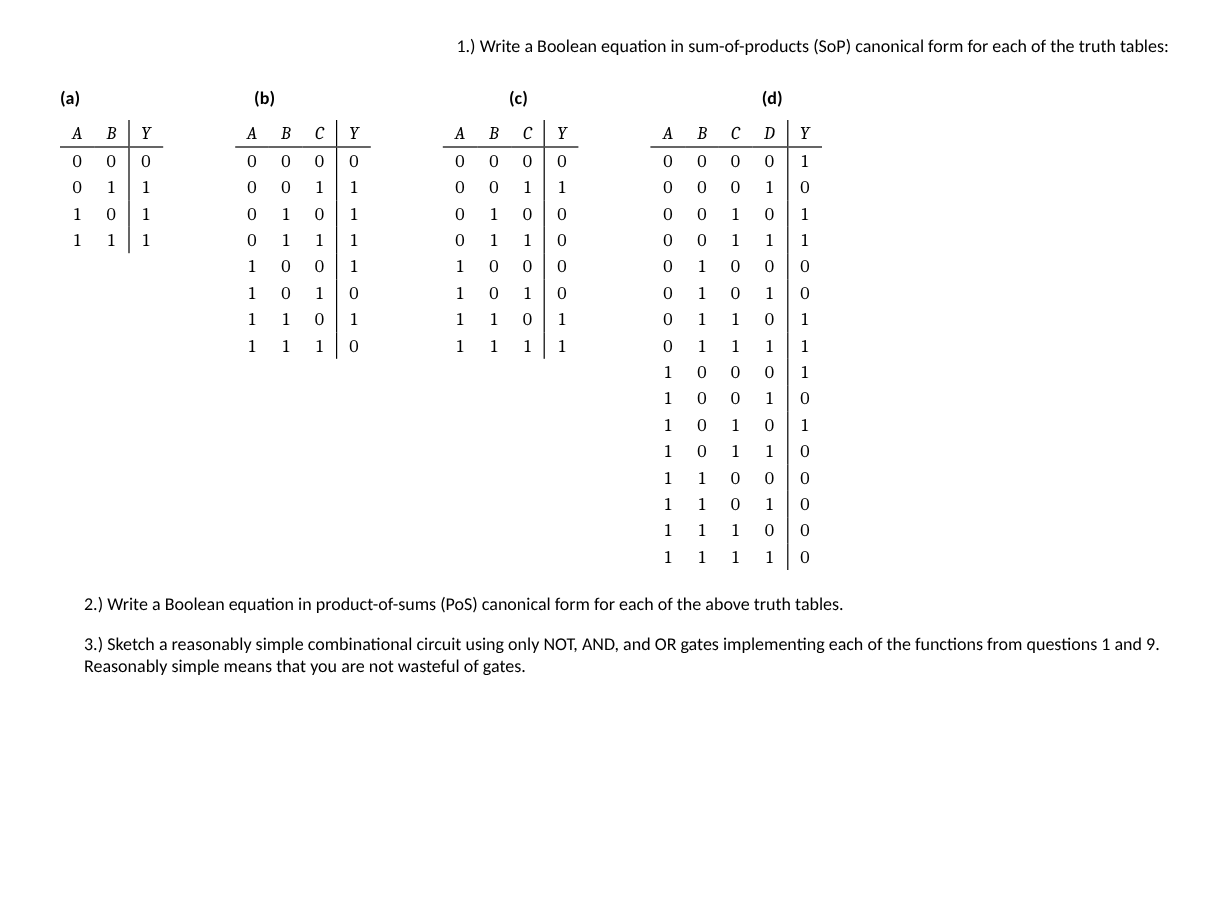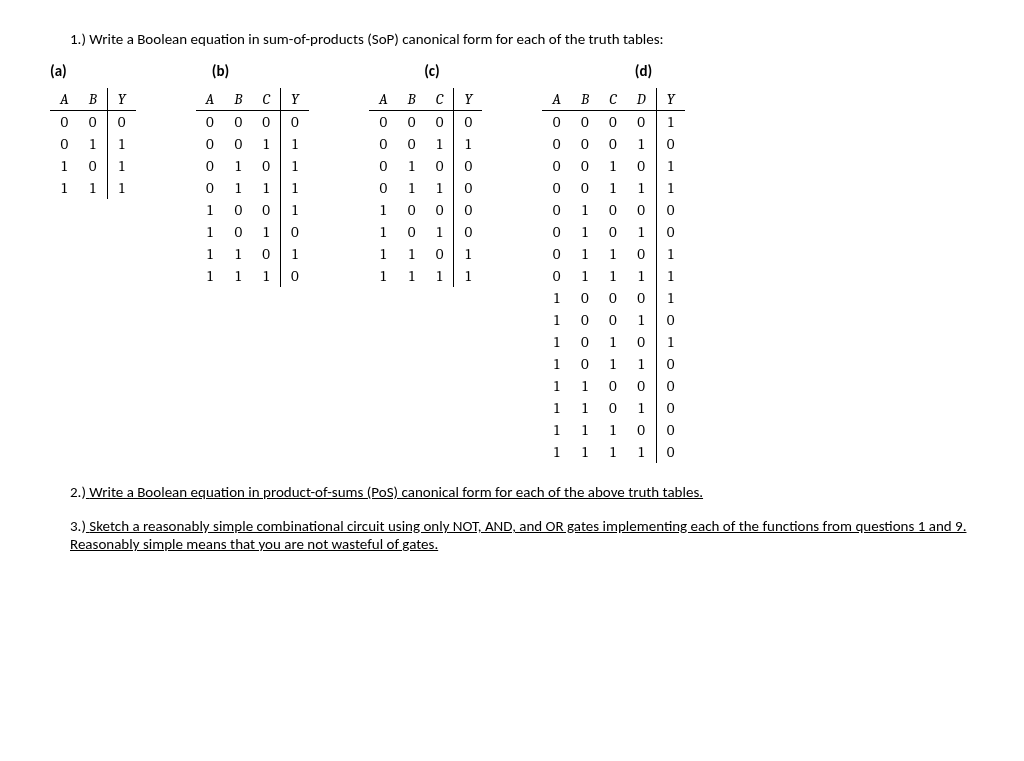--- a/index.html
+++ b/index.html
@@ -6,21 +6,22 @@
     font-family: Calibri, "Segoe UI", Arial, sans-serif;
     font-size: 15px;
     color: #000;
     background: #fff;
     margin: 0;
     padding: 30px 50px;
     width: 924px;
   }
   .q1 {
     padding-left: 20px;
-    margin-bottom: 14px;
+    margin-bottom: 26px;
+    text-align: right;
   }
   .part-row {
     display: flex;
     gap: 0;
     margin-bottom: 8px;
     font-weight: bold;
   }
   .tables-row {
     display: flex;
     align-items: flex-start;
@@ -42,21 +43,20 @@
     padding: 2px 10px;
   }
   
   table.tt th.outcol, table.tt td.outcol {
     border-left: 1px solid #000;
   }
   .q23 {
     padding-left: 20px;
     margin-top: 10px;
     margin-bottom: 16px;
-    text-decoration: underline;
   }
   .num-label {
     display: inline-block;
   }
 </style>
 </head>
 <body>
 
 <div class="q1">
   <span class="num-label">1.)</span>

